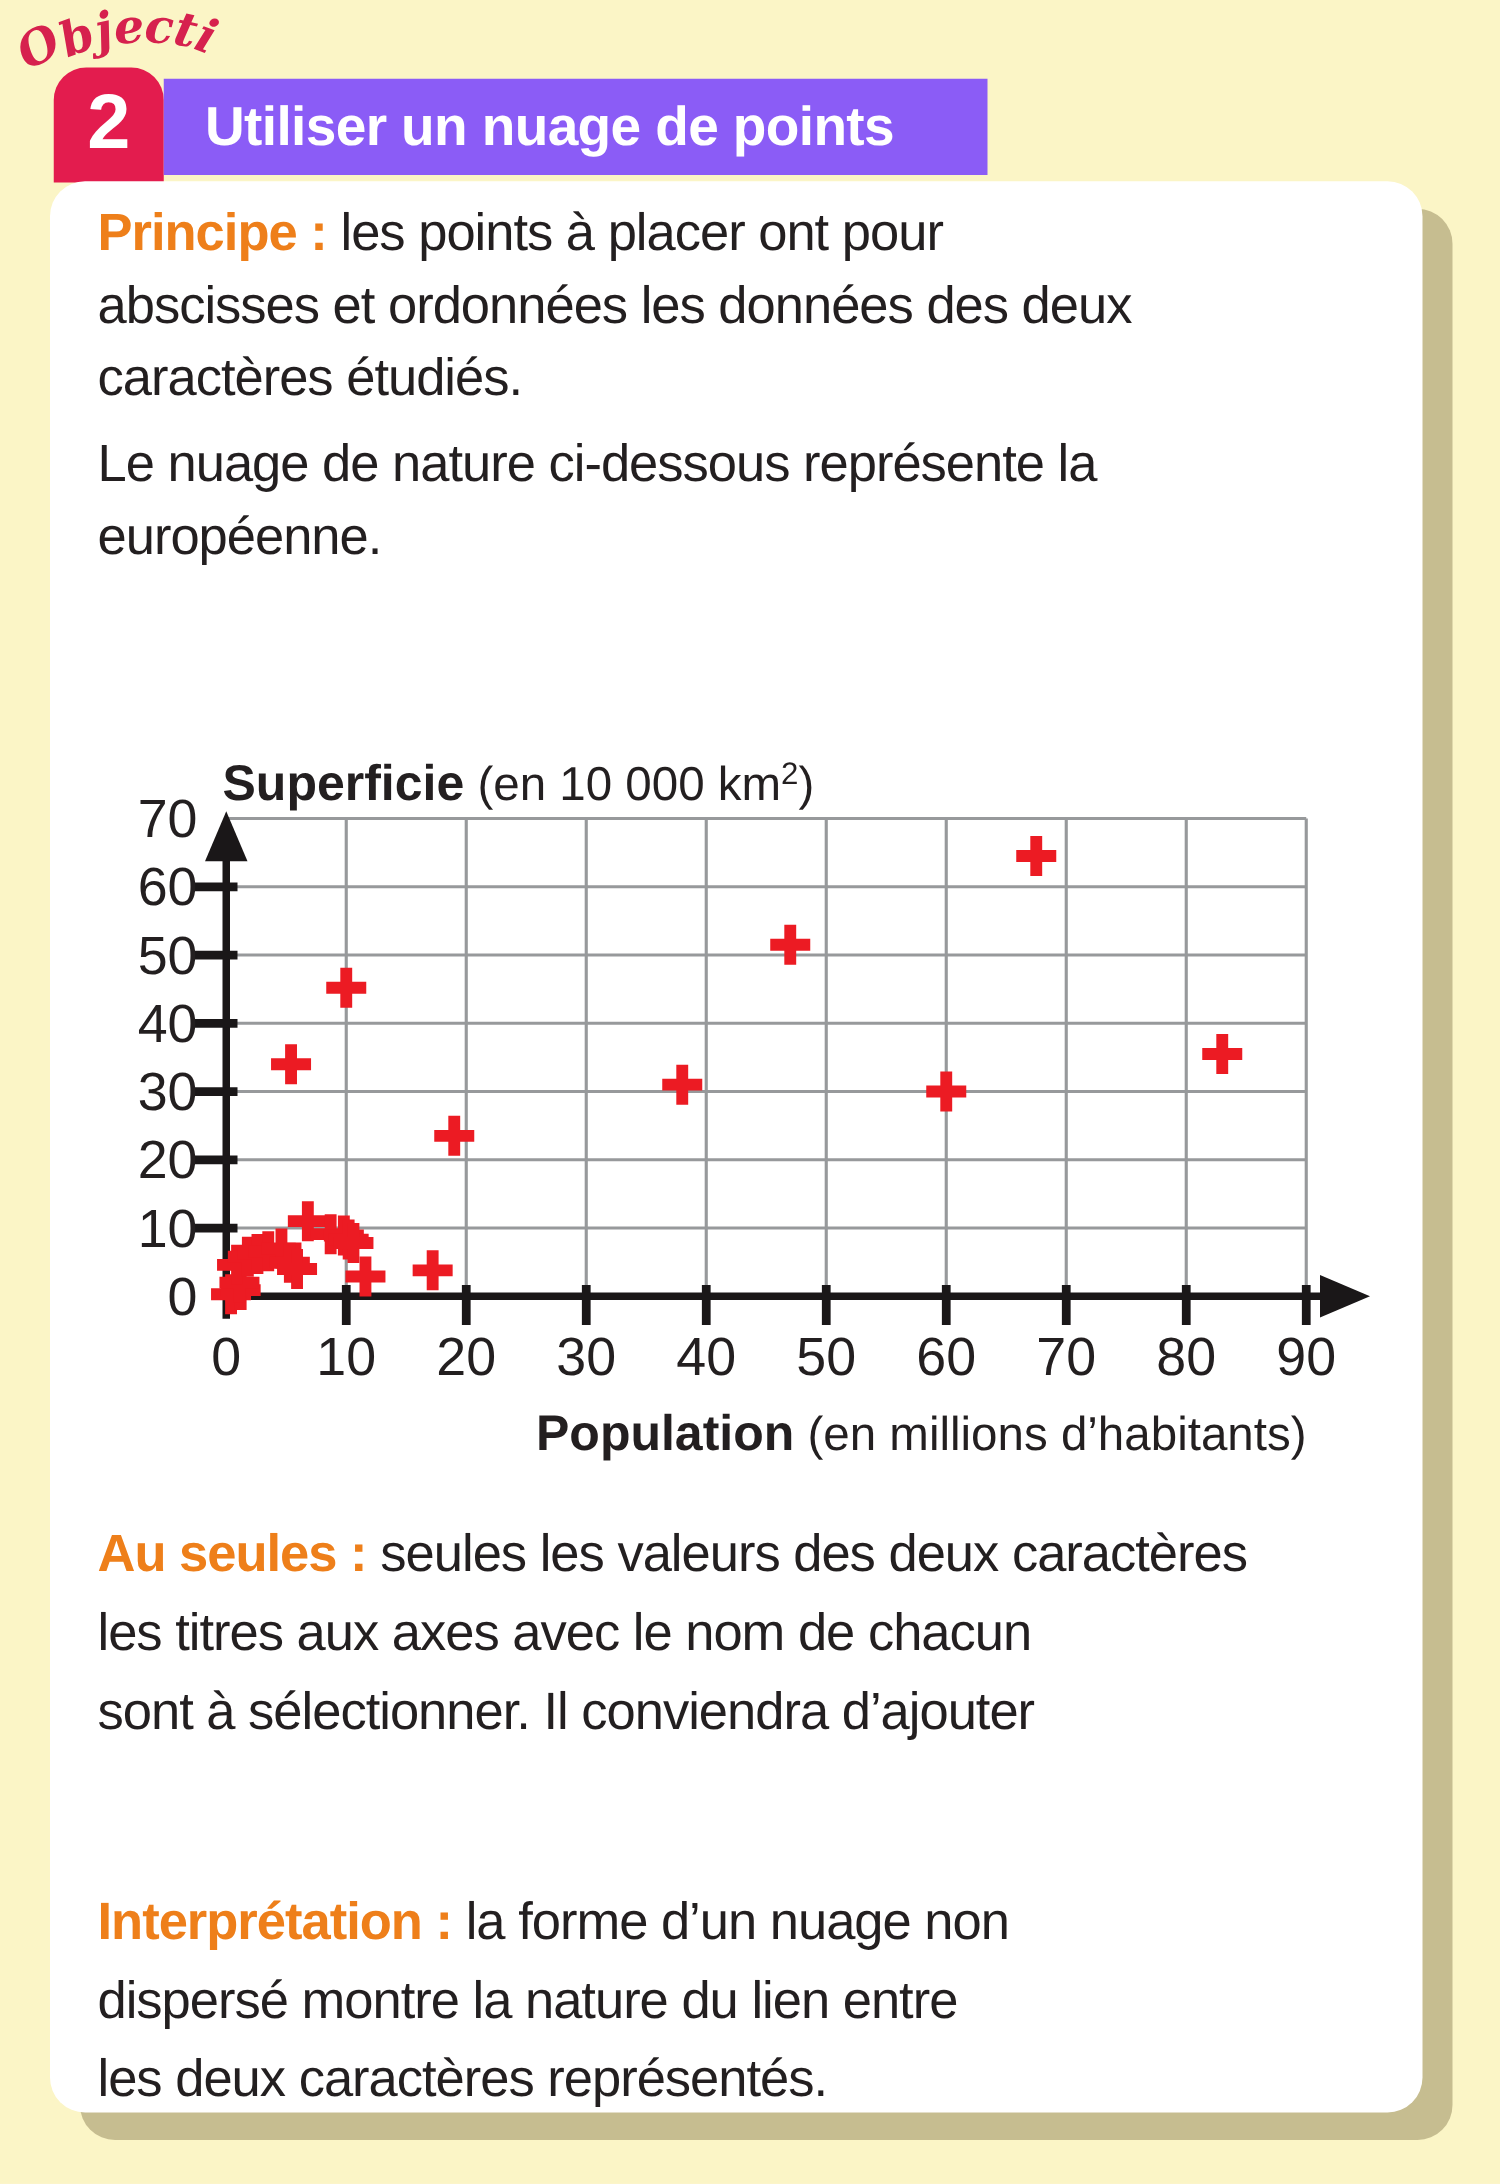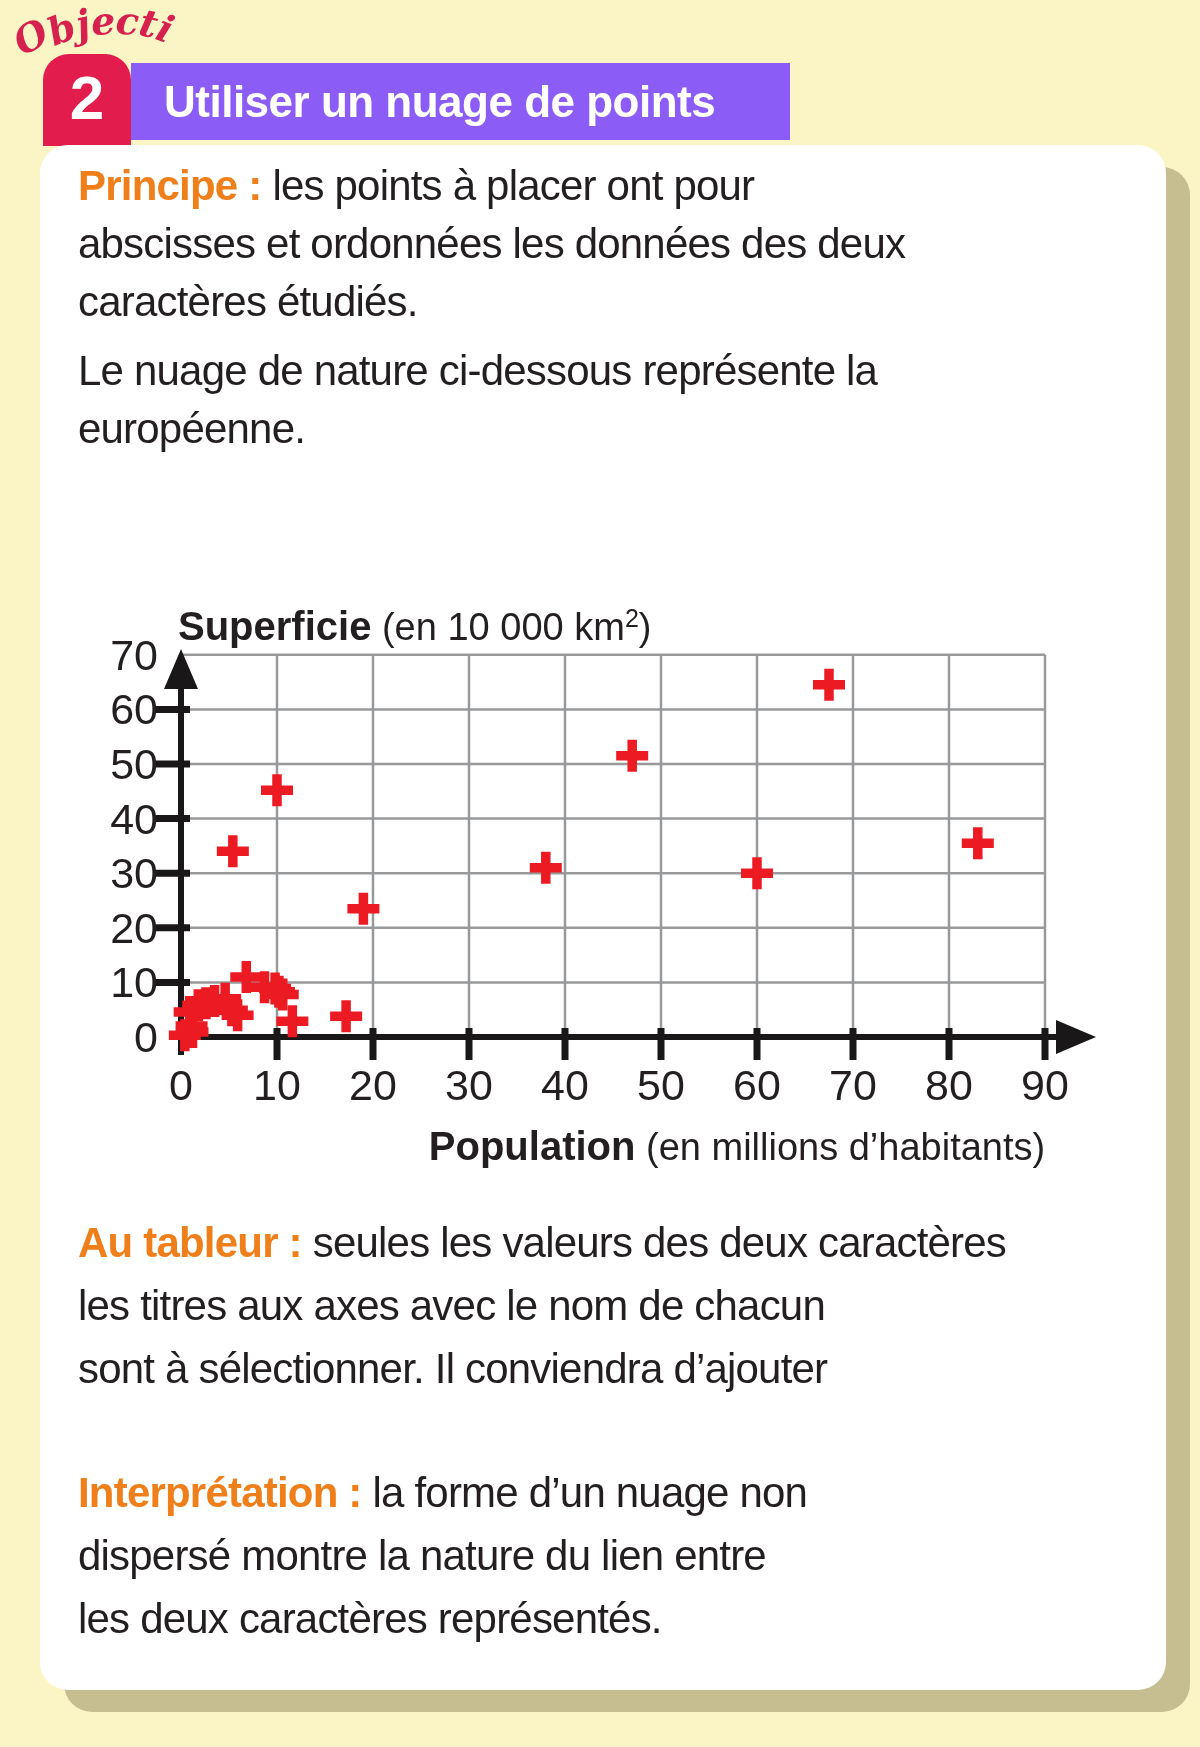--- a/index.html
+++ b/index.html
@@ -19,21 +19,21 @@
   .badge span{position:absolute;left:0;top:8px;width:100%;text-align:center;
          color:#fff;font-weight:700;font-size:62px;}
 
   
   .banner{position:absolute;left:131px;top:63px;width:659px;height:77px;background:#8b5cf6;}
   .banner-title{position:absolute;left:33px;top:0;line-height:77px;color:#fff;
          font-weight:700;font-size:44px;letter-spacing:-0.5px;white-space:nowrap;}
 
   
   .card{position:absolute;left:40px;top:145px;width:1098px;height:1545px;background:#fff;
-        border-radius:28px;box-shadow:24px 22px 0 #C6BD90;padding-left:28px;}
+        border-radius:28px;box-shadow:24px 22px 0 #C6BD90;}
 
   .para{position:absolute;left:38px;width:1040px;color:#231F20;font-size:42px;
         letter-spacing:-0.8px;}
   .para .line{display:block;white-space:nowrap;}
   .lh1 .line{line-height:58px;}
   .lh2 .line{line-height:63px;}
   .lead{color:#EE7F1A;font-weight:700;margin-right:11px;}
 
   .chart{position:absolute;left:0;top:380px;width:1120px;height:740px;}
   .chart text{fill:#231F20;font-family:"Liberation Sans","DejaVu Sans",sans-serif;}
@@ -158,25 +158,25 @@
           <path d="M 307.4 383.69 H 339.4 M 323.4 367.69 V 399.69" stroke="#EC1B23" stroke-width="9.5" fill="none"></path>
           <path d="M 489.8 342.74 H 521.8 M 505.8 326.74 V 358.74" stroke="#EC1B23" stroke-width="9.5" fill="none"></path>
           <path d="M 576.2 230.81 H 608.2 M 592.2 214.81 V 246.81" stroke="#EC1B23" stroke-width="9.5" fill="none"></path>
           <path d="M 701 348.2 H 733 M 717 332.2 V 364.2" stroke="#EC1B23" stroke-width="9.5" fill="none"></path>
           <path d="M 773 159.82999999999998 H 805 M 789 143.82999999999998 V 175.82999999999998" stroke="#EC1B23" stroke-width="9.5" fill="none"></path>
           <path d="M 921.8 318.16999999999996 H 953.8 M 937.8 302.16999999999996 V 334.16999999999996" stroke="#EC1B23" stroke-width="9.5" fill="none"></path>
         </g>
     </svg>
 
     <div class="para lh2" style="top:1066px">
-      <span class="line"><span class="lead">Au tableur :</span><span>seules les valeurs des deux caractères</span></span>
+      <span class="line"><span class="lead">Au seules :</span><span>seules les valeurs des deux caractères</span></span>
       <span class="line">les titres aux axes avec le nom de chacun</span>
       <span class="line">sont à sélectionner. Il conviendra d’ajouter</span>
     </div>
 
-    <div class="para lh2" style="top:1316px">
+    <div class="para lh2" style="top:1360px">
       <span class="line"><span class="lead">Interprétation :</span><span>la forme d’un nuage non</span></span>
       <span class="line">dispersé montre la nature du lien entre</span>
       <span class="line">les deux caractères représentés.</span>
     </div>
 
   </div>
 </div>
 
 </body></html>

